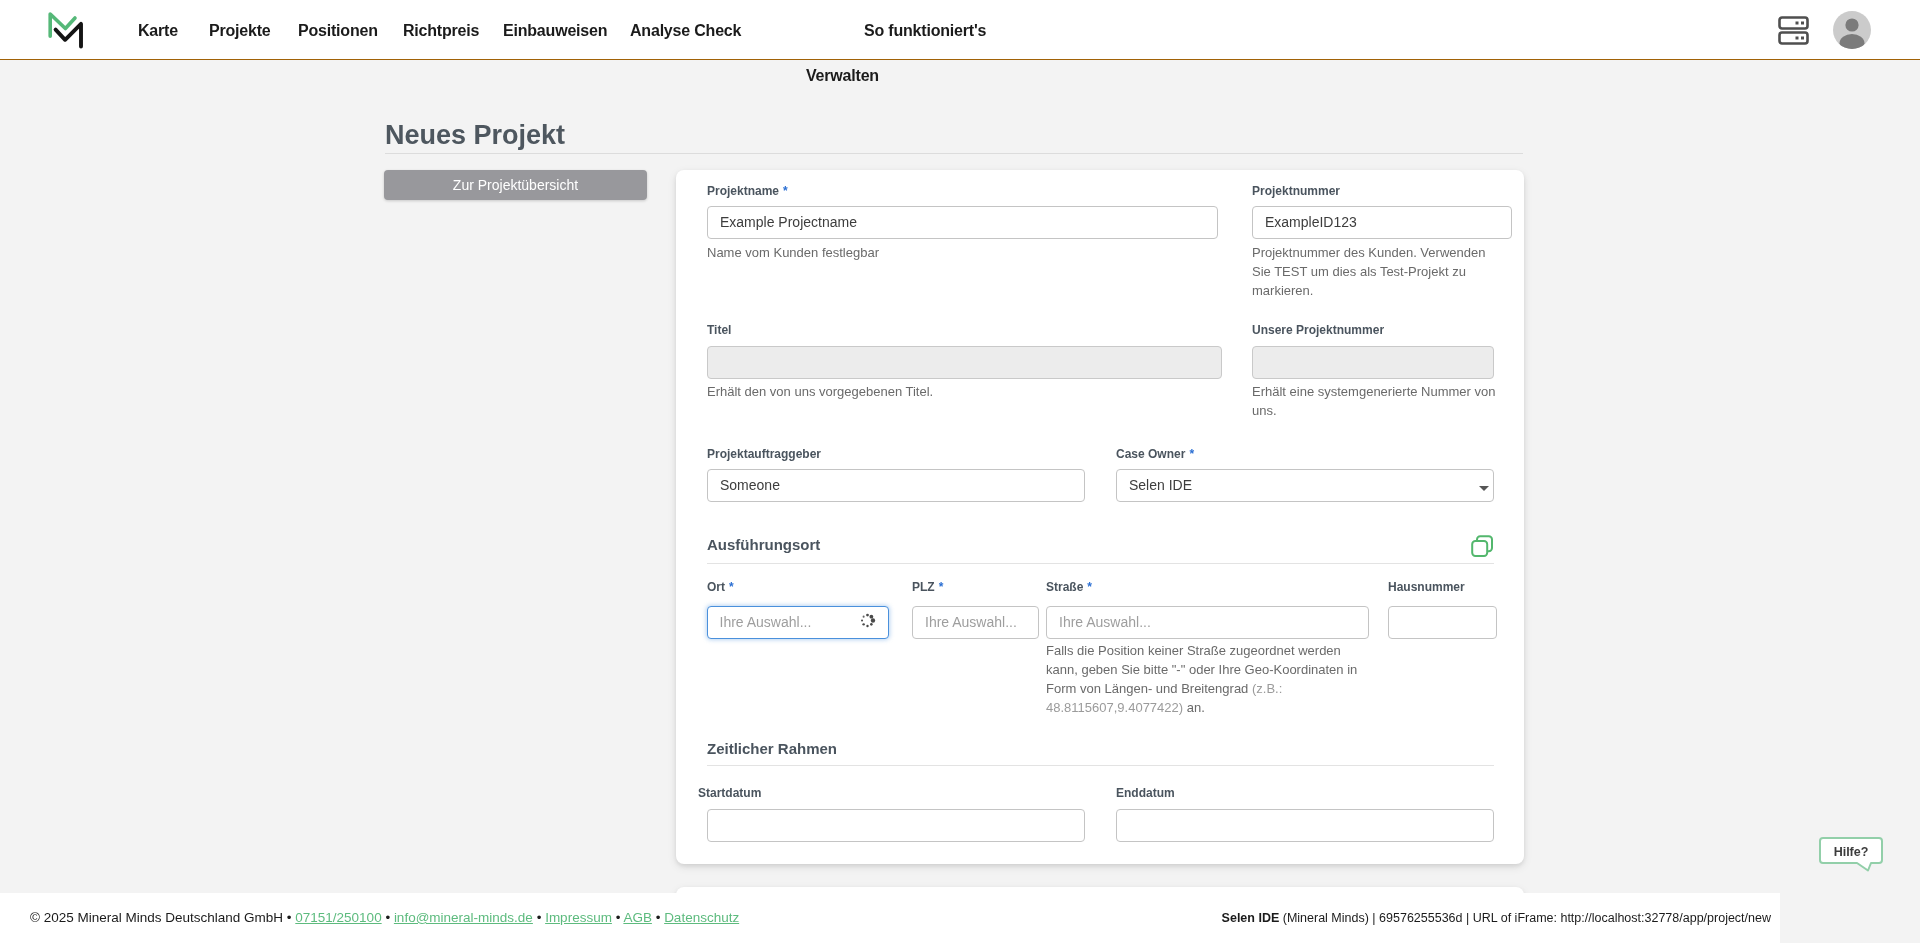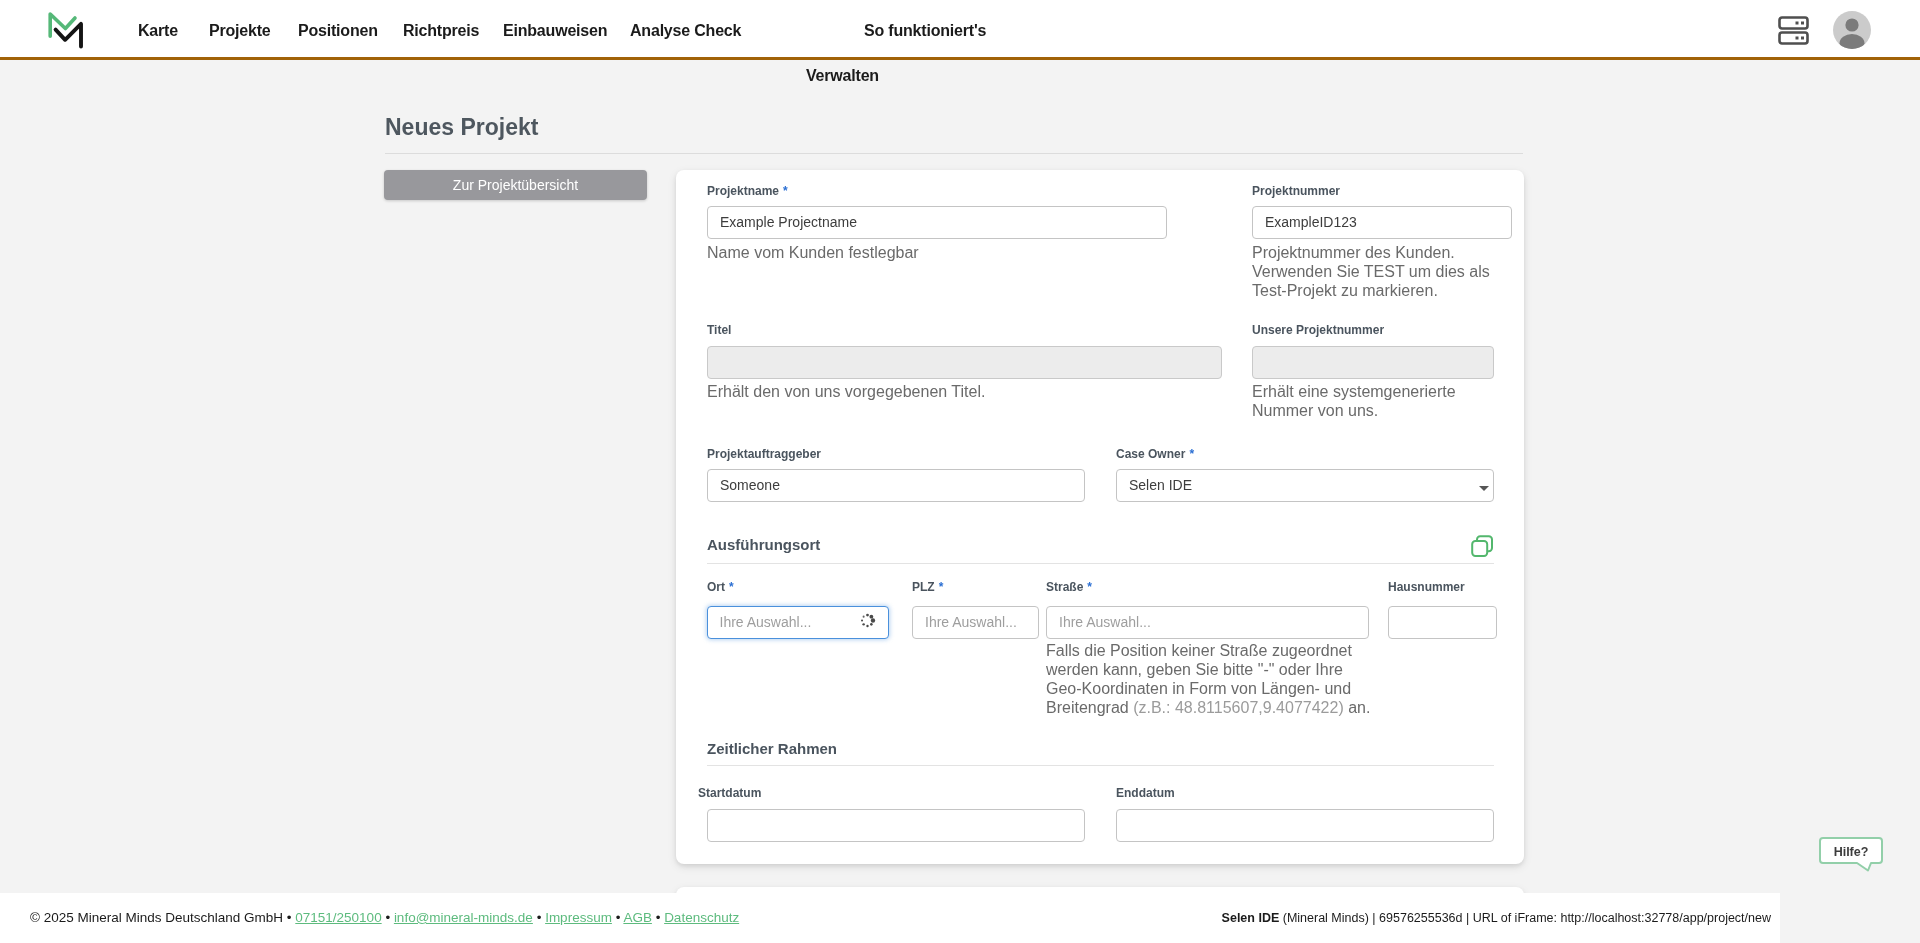--- a/index.html
+++ b/index.html
@@ -1,40 +1,40 @@
 <!DOCTYPE html>
 <html><head>
 <meta charset="utf-8">
 <style>
   * { margin:0; padding:0; box-sizing:border-box; }
   html,body { width:1920px; height:943px; overflow:hidden; background:#f3f3f3;
     font-family:"Liberation Sans", sans-serif; }
   .abs { position:absolute; }
   
-  #nav { position:absolute; left:0; top:0; width:1920px; height:60px; background:#ffffff; z-index:40; border-bottom:3px solid #a16207; }
+  #nav { position:absolute; left:0; top:0; width:1920px; height:60px; background:#ffffff; z-index:40; border-bottom:1px solid #a16207; }
   .navlink { position:absolute; top:0; height:60px; line-height:61px; font-size:16px; letter-spacing:-0.2px; font-weight:bold; color:#1b1b1b; white-space:nowrap; }
   
-  #h1 { position:absolute; left:385px; top:114px; font-size:23px; font-weight:bold; color:#4e575f; }
+  #h1 { position:absolute; left:385px; top:120px; font-size:27px; font-weight:bold; color:#4e575f; }
   #hrule { position:absolute; left:385px; top:153px; width:1138px; height:1px; background:#dcdcdc; }
   #backbtn { position:absolute; left:384px; top:170px; width:263px; height:30px; background:#98989c;
       border-radius:4px; color:#fff; font-size:14px; line-height:30px; text-align:center;
       box-shadow:0 1px 3px rgba(0,0,0,0.18); }
   
   #card1 { position:absolute; left:676px; top:170px; width:848px; height:694px; background:#fff;
       border-radius:8px; box-shadow:0 2px 4px rgba(0,0,0,0.08), 0 3px 10px rgba(0,0,0,0.09); }
   #card2 { position:absolute; left:676px; top:887px; width:848px; height:80px; background:#fff;
       border-radius:8px; box-shadow:0 2px 4px rgba(0,0,0,0.08), 0 3px 10px rgba(0,0,0,0.09); }
   
   .lbl { position:absolute; font-size:12px; font-weight:bold; color:#4a545e; white-space:nowrap; }
   .req { color:#2b6fd3; padding-left:4px; }
   .inp { position:absolute; height:33px; background:#fff; border:1px solid #c4c4c4; border-radius:4px;
       font-size:14px; color:#3d3d3d; line-height:31px; padding:0 12px; white-space:nowrap; overflow:hidden; }
   .inp.dis { background:#ececec; border-color:#c9c9c9; }
   .ph { color:#9e9e9e; }
-  .help { position:absolute; font-size:16px; color:#6a6a6a; line-height:19px; }
+  .help { position:absolute; font-size:13px; color:#6a6a6a; line-height:19px; }
   .help .lite { color:#9b9b9b; }
   .sect { position:absolute; font-size:15px; font-weight:bold; color:#4a545e; }
   .divider { position:absolute; height:1px; background:#e3e3e3; }
   .caret { position:absolute; width:0; height:0; border-left:5px solid transparent; border-right:5px solid transparent; border-top:5px solid #565656; }
   
   #footer { position:absolute; left:0; top:893px; width:1780px; height:50px; background:#fff; z-index:50;
       font-size:12px; color:#1b1b1b; }
   #footer .inner { position:absolute; left:30px; top:0; height:50px; line-height:50px; white-space:nowrap; font-size:13.5px; }
   #footer .right { position:absolute; right:9px; top:0; height:50px; line-height:50px; white-space:nowrap; font-size:12.5px; }
   .flink { color:#5dbb7e; text-decoration:underline; }
@@ -80,21 +80,21 @@
 </div>
 
 <div id="h1">Neues Projekt</div>
 <div id="hrule"></div>
 <div id="backbtn">Zur Projektübersicht</div>
 
 <div id="card1">
 
   <span class="lbl" style="left:31px; top:14px;">Projektname<span class="req">*</span></span>
   <span class="lbl" style="left:576px; top:14px;">Projektnummer</span>
-  <div class="inp" style="left:31px; top:36px; width:460px;">Example Projectname</div>
+  <div class="inp" style="left:31px; top:36px; width:511px;">Example Projectname</div>
   <div class="inp" style="left:576px; top:36px; width:260px;">ExampleID123</div>
   <div class="help" style="left:31px; top:73px;">Name vom Kunden festlegbar</div>
   <div class="help" style="left:576px; top:73px; width:243px;">Projektnummer des Kunden. Verwenden Sie TEST um dies als Test-Projekt zu markieren.</div>
 
   <span class="lbl" style="left:31px; top:153px;">Titel</span>
   <span class="lbl" style="left:576px; top:153px;">Unsere Projektnummer</span>
   <div class="inp dis" style="left:31px; top:176px; width:515px;"></div>
   <div class="inp dis" style="left:576px; top:176px; width:242px;"></div>
   <div class="help" style="left:31px; top:212px;">Erhält den von uns vorgegebenen Titel.</div>
   <div class="help" style="left:576px; top:212px; width:245px;">Erhält eine systemgenerierte Nummer von uns.</div>

